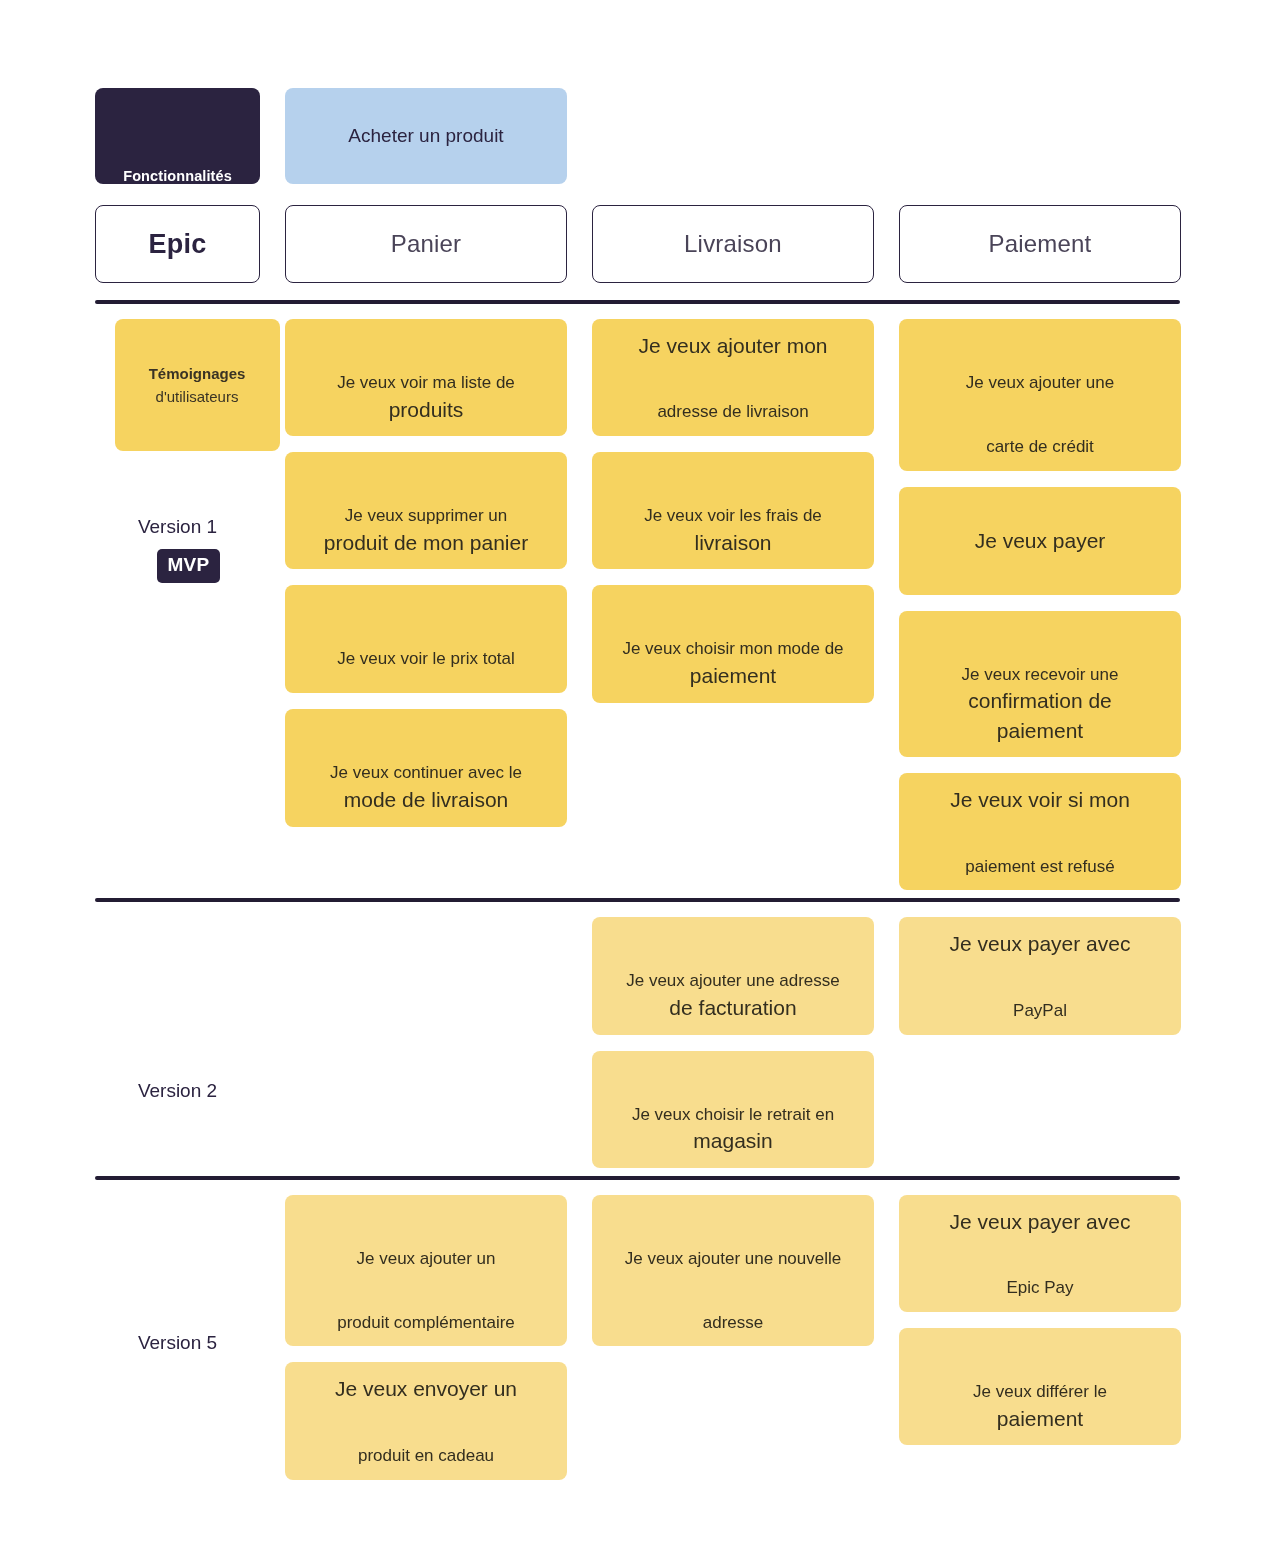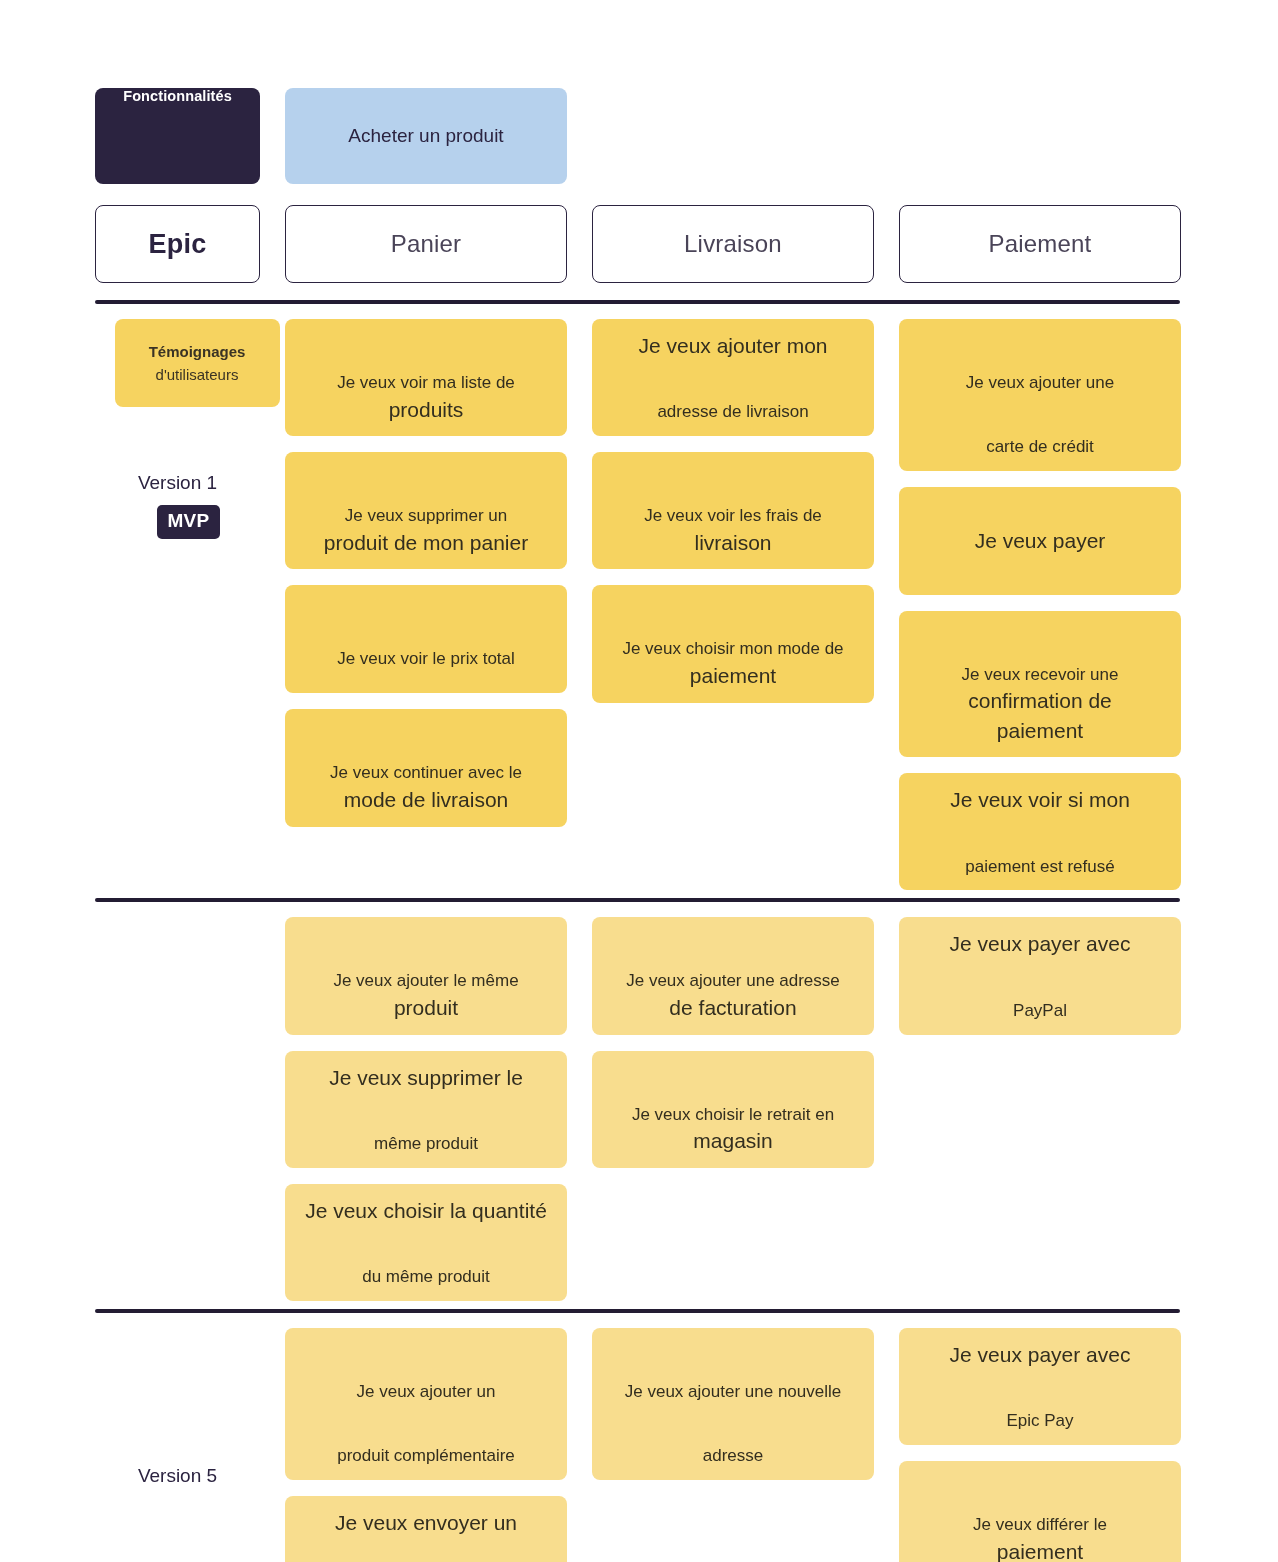--- a/index.html
+++ b/index.html
@@ -29,21 +29,21 @@
     align-items: start;
   }
 
   
   .activity-row { margin-bottom: 21px; }
   .corner-card {
     background: #2b2340;
     border-radius: 8px;
     height: 96px;
     display: flex;
-    align-items: flex-start;
+    align-items: flex-end;
     justify-content: center;
     color: #ffffff;
     font-size: 14.5px;
     font-weight: bold;
     letter-spacing: .1px;
   }
   .activity-card {
     background: #b6d1ed;
     border-radius: 8px;
     height: 96px;
@@ -96,21 +96,21 @@
     position: relative;
     display: flex;
     flex-direction: column;
     align-items: center;
   }
   .persona-card {
     background: #f6d360;
     border-radius: 8px;
     width: 100%;
     box-sizing: border-box;
-    height: 88px;
+    height: 132px;
     display: flex;
     flex-direction: column;
     align-items: center;
     justify-content: center;
     font-size: 15px;
     font-weight: bold;
     color: #3a3324;
     line-height: 1.55;
     text-align: center;
     margin-left: 39px;
@@ -254,32 +254,23 @@
             <span class="l2">paiement</span>
           </div>
           <div class="story-card v1">
             <span class="l2">Je veux voir si mon</span>
             <span class="l1">paiement est refusé</span>
           </div>
         </div>
       </div>
       <div class="separator"></div>
       <div class="release">
-        <div class="col col-2">
-          <div class="story-card v2">
-            <span class="l1">Je veux ajouter le même</span>
-            <span class="l2">produit</span>
-          </div>
-          <div class="story-card v2">
-            <span class="l2">Je veux supprimer le</span>
-            <span class="l1">même produit</span>
-          </div>
-          <div class="story-card v2">
-            <span class="l2">Je veux choisir la quantité</span>
-            <span class="l1">du même produit</span>
+        <div class="release-label-cell">
+          <div class="release-name" style="margin-top: 160px;">
+            <div>Version 2</div>
           </div>
         </div>
         <div class="col col-3">
           <div class="story-card v2">
             <span class="l1">Je veux ajouter une adresse</span>
             <span class="l2">de facturation</span>
           </div>
           <div class="story-card v2">
             <span class="l1">Je veux choisir le retrait en</span>
             <span class="l2">magasin</span>

